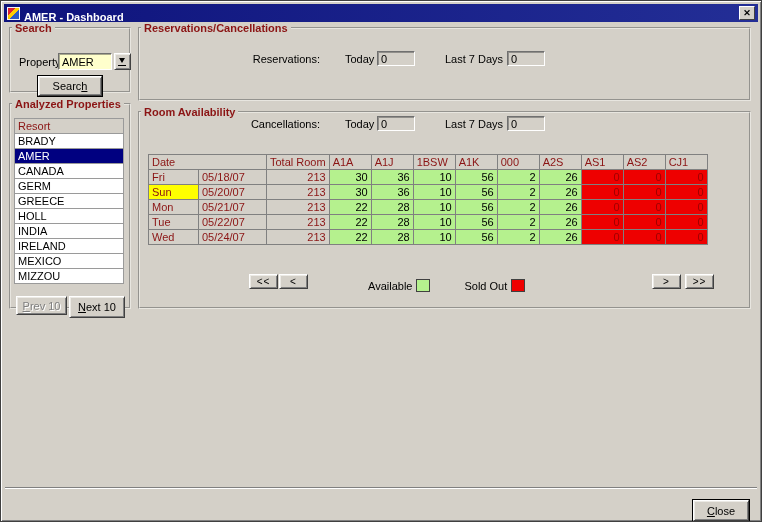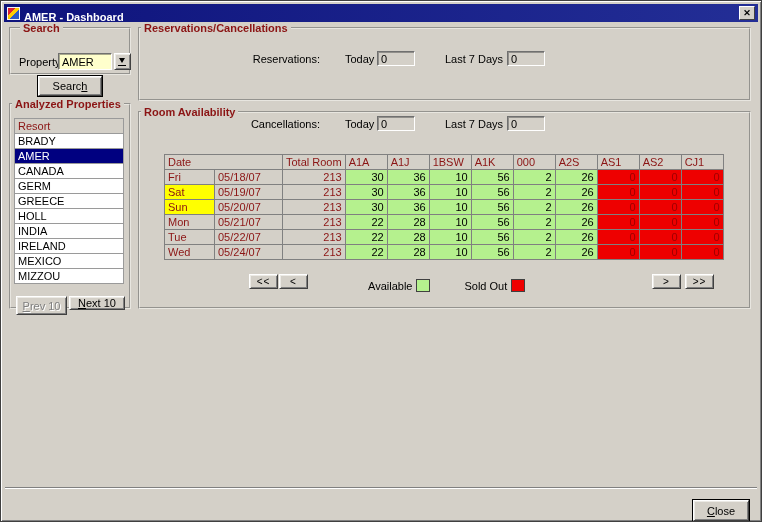--- a/index.html
+++ b/index.html
@@ -40,21 +40,21 @@
   
   .list{position:absolute;left:3px;top:8px;width:110px;border-collapse:collapse;}
   .list td{border:1px solid #9a9a9a;background:#fff;height:15px;padding:0 3px;font-size:11px;}
   .list tr.hdr td{background:#d4d0c8;color:var(--accent);}
   .list tr.sel td{background:var(--selection);color:#fff;}
   
   .res-row{position:absolute;height:16px;}
   .res-label{position:absolute;left:65px;width:115px;text-align:right;}
   .res-input{position:absolute;width:38px;height:15px;}
   
-  .avail{position:absolute;left:24px;top:36px;border-collapse:collapse;table-layout:fixed;border-radius:13px;}
+  .avail{position:absolute;left:8px;top:36px;border-collapse:collapse;table-layout:fixed;border-radius:13px;}
   .avail th,.avail td{border:1px solid #808080;height:15px;padding:0 3px;font-size:11px;
                       font-weight:normal;text-align:left;overflow:hidden;white-space:nowrap;}
   .avail th{background:#d4d0c8;color:var(--accent);}
   .avail td.day,.avail td.datec,.avail td.total{background:#d4d0c8;color:var(--accent);}
   .avail td.total{text-align:right;}
   .avail td.num{text-align:right;}
   .avail td.green{background:var(--available);color:#000;}
   .avail td.red{background:var(--sold_out);color:#9b0000;}
   .avail td.wkend{background:var(--weekend);}
   .navbtn{width:29px;height:15px;font-size:10px;letter-spacing:1px;}
@@ -74,21 +74,21 @@
 <div class="dialog">
 
   <div class="titlebar">
     <div class="app-icon"></div>
     <div class="title-text">AMER - Dashboard</div>
     <div class="xbtn">
       <span>✕</span>
     </div>
   </div>
 
-  <fieldset style="left:8px;top:21px;width:122px;height:53px;padding-left:8px;">
+  <fieldset style="left:8px;top:21px;width:122px;height:71px;">
     <legend>Search</legend>
     <span class="lbl" style="left:8px;top:22px;">Property</span>
     <input class="sunken combo-input" value="AMER" style="">
     <div class="btn drop-btn">
       <span class="dropglyph"></span>
     </div>
     <div class="btn default" style="left:27px;top:42px;width:64px;height:20px;">
       <span><span>Searc</span><span class="key">h</span><span></span></span>
     </div>
   </fieldset>
@@ -128,21 +128,21 @@
             <td>MEXICO</td>
           </tr>
       <tr>
             <td>MIZZOU</td>
           </tr>
     </tbody>
       </table>
     <div class="btn disabled" style="left:5px;top:186px;width:51px;height:19px;">
       <span><span class="key">P</span><span>rev 10</span></span>
     </div>
-    <div class="btn" style="left:58px;top:186px;width:56px;height:14px;text-align:center;">
+    <div class="btn" style="left:58px;top:186px;width:56px;height:22px;text-align:center;">
       <span><span class="key">N</span><span>ext 10</span></span>
     </div>
   </fieldset>
 
   <fieldset style="left:137px;top:21px;width:613px;height:79px;">
     <legend>Reservations/Cancellations</legend>
     <div class="res-row" style="left:0;top:19px;width:100%;">
       <span class="res-label">Reservations:</span>
       <span class="lbl" style="left:205px;">Today</span>
       <input class="sunken res-input" style="left: 237px; top: -2px;" value="0">
@@ -198,34 +198,20 @@
         <td class="num green">36</td>
         <td class="num green">10</td>
         <td class="num green">56</td>
         <td class="num green">2</td>
         <td class="num green">26</td>
         <td class="num red">0</td>
         <td class="num red">0</td>
         <td class="num red">0</td>
       </tr>
       <tr>
-        <td class="day wkend">Sat</td>
-        <td class="datec">05/19/07</td>
-        <td class="total">213</td>
-        <td class="num green">30</td>
-        <td class="num green">36</td>
-        <td class="num green">10</td>
-        <td class="num green">56</td>
-        <td class="num green">2</td>
-        <td class="num green">26</td>
-        <td class="num red">0</td>
-        <td class="num red">0</td>
-        <td class="num red">0</td>
-      </tr>
-      <tr>
         <td class="day wkend">Sun</td>
         <td class="datec">05/20/07</td>
         <td class="total">213</td>
         <td class="num green">30</td>
         <td class="num green">36</td>
         <td class="num green">10</td>
         <td class="num green">56</td>
         <td class="num green">2</td>
         <td class="num green">26</td>
         <td class="num red">0</td>

